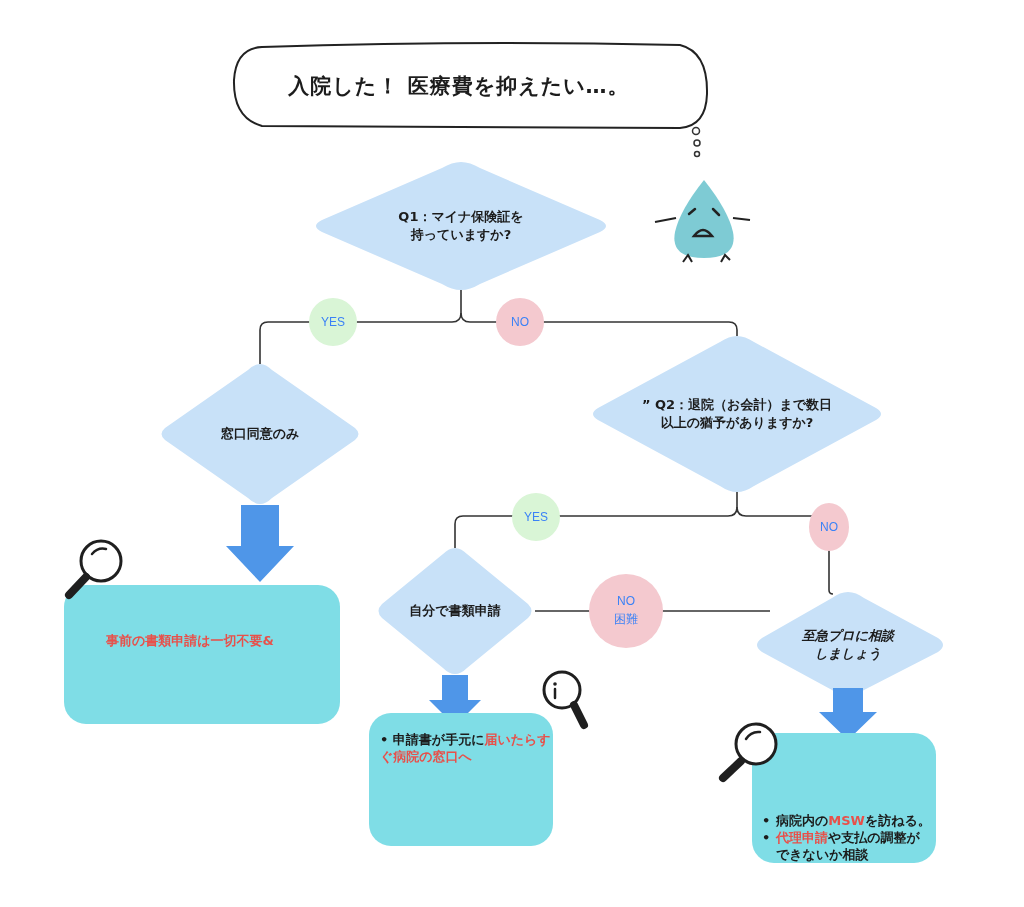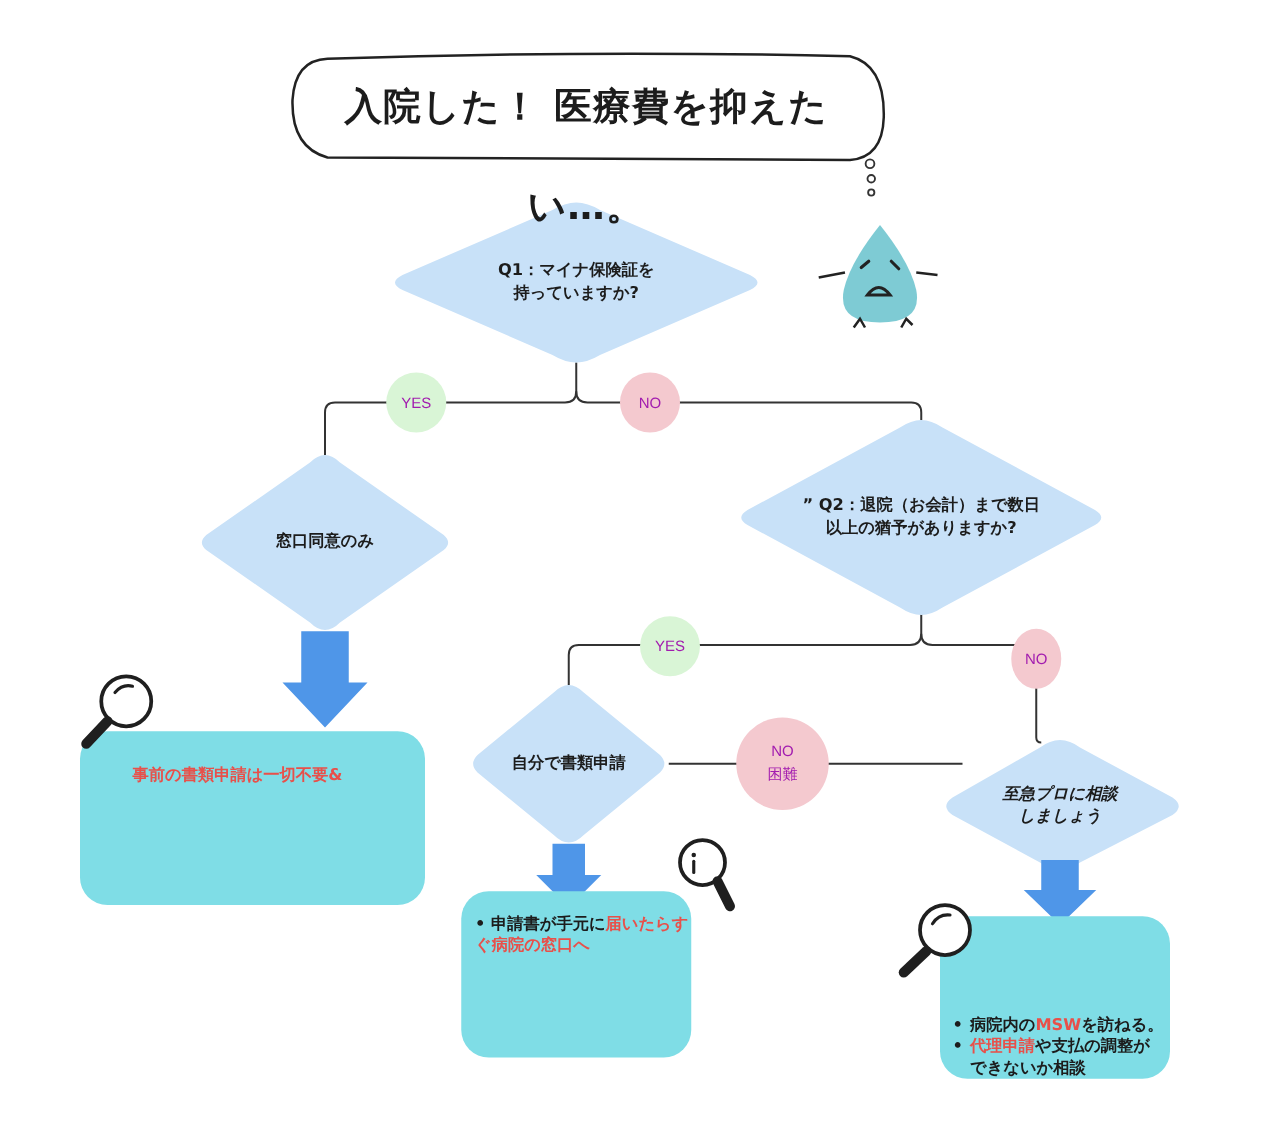--- a/index.html
+++ b/index.html
@@ -1,22 +1,22 @@
 <!DOCTYPE html>
 <html><head>
 <meta charset="utf-8">
 <style>
   html, body { margin:0; padding:0; background:#ffffff; }
   body { width:1024px; height:907px; position:relative; overflow:hidden;
          font-family:"DejaVu Sans", sans-serif; color:#1c1c1c; }
   #diagram { position:absolute; left:0; top:0; width:1024px; height:907px; }
   .txt { position:absolute; text-align:center; font-weight:bold; white-space:pre-line; }
-  .title { left:234px; top:46px; width:470px; height:80px; line-height:80px; font-size:30px; letter-spacing:1px; }
+  .title { left:224px; top:46px; width:470px; height:80px; line-height:80px; font-size:21px; letter-spacing:1px; }
   .q { font-size:13px; line-height:18px; }
-  .pill { position:absolute; font-family:"Liberation Sans", sans-serif; font-size:12px; font-weight:normal; color:#a21caf; text-align:center; }
+  .pill { position:absolute; font-family:"Liberation Sans", sans-serif; font-size:12px; font-weight:normal; color:#3b82f6; text-align:center; }
   .box { position:absolute; border-radius:22px; background:#7fdde6; box-sizing:border-box; font-size:13px; font-weight:bold; line-height:17px; }
   .box ul { margin:0; padding:0; list-style:none; }
   .box li { position:relative; padding-left:14px; }
   .box li::before { content:"•"; position:absolute; left:0; top:0; }
   .red { color:#e8504a; }
 </style>
 </head>
 <body>
 
 <svg id="diagram" viewBox="0 0 1024 907">
@@ -100,21 +100,21 @@
 <div class="txt q" style="left:395px;top:602px;width:120px;">自分で書類申請</div>
 <div class="pill" style="left:596px;top:592px;width:60px;line-height:18px;">
   <div>NO</div>
   <div>困難</div>
 </div>
 
 <div class="txt q" style="left:778px;top:627px;width:140px;font-style:italic;">至急プロに相談
 しましょう</div>
 
 <div class="box" style="left:68px;top:600px;width:268px;background:transparent;">
-  <div class="red" style="margin-top:12px;padding-left:38px;">事前の書類申請は一切不要&amp;</div>
+  <div class="red" style="margin-top:32px;padding-left:38px;">事前の書類申請は一切不要&amp;</div>
 </div>
 
 <div class="box" style="left:374px;top:731px;width:178px;background:transparent;">
   <div style="padding-left:6px;">
     <span>• </span><span>申請書が手元に</span><span class="red">届いたらすぐ病院の窓口へ</span>
   </div>
 </div>
 
 <div class="box" style="left:762px;top:812px;width:170px;background:transparent;">
   <ul>

